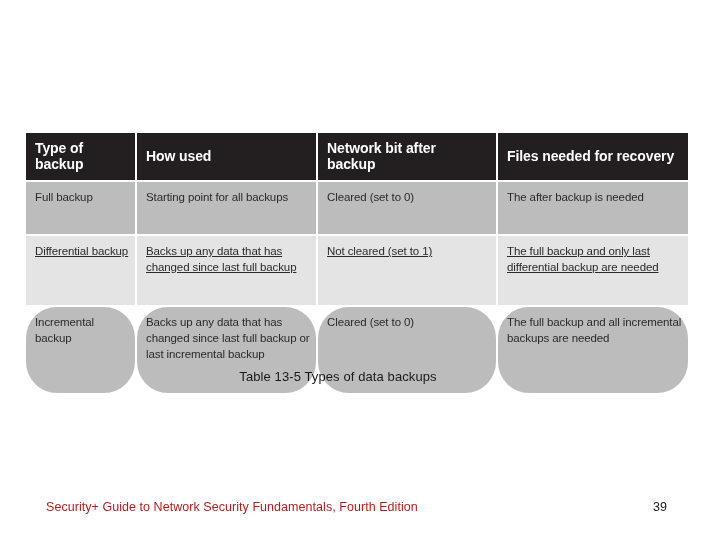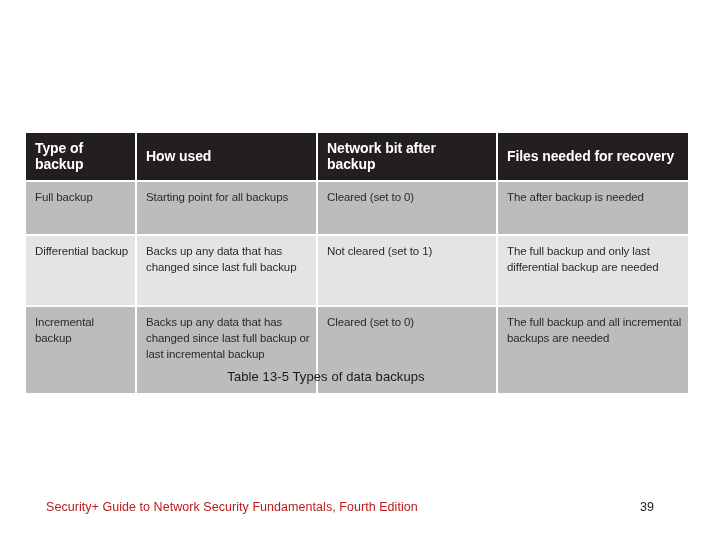--- a/index.html
+++ b/index.html
@@ -67,27 +67,27 @@
   }
 
   table.backup-table tbody tr.band-dark td {
     background: #bcbcbc;
   }
   table.backup-table tbody tr.band-light td {
     background: #e4e4e4;
   }
 
   tr.row-h1 td { height: 34px; }
-  tr.row-h2 td { height: 51px; }
-  tr.row-h3 td { height: 68px; }
+  tr.row-h2 td { height: 51px; text-decoration: underline; }
+  tr.row-h3 td { height: 68px; border-radius: 31px; }
 
   
   #table-caption {
     position: absolute;
-    left: 0;
+    left: 12px;
     top: 369px;
     width: 652px;
     text-align: center;
     font-size: 13px;
     color: #1a1a1a;
     letter-spacing: 0.1px;
   }
 
   
   #footer {
@@ -104,21 +104,21 @@
     font-size: 12.5px;
     color: #b91c1c;
     letter-spacing: 0.05px;
     white-space: nowrap;
   }
   #footer-page {
     position: absolute;
     left: 640px;
     top: 0;
     width: 40px;
-    text-align: left;
+    text-align: center;
     font-size: 12.5px;
     color: #1a1a1a;
   }
 </style>
 </head>
 <body>
 
 <div id="slide">
 
   <div id="table-figure">

